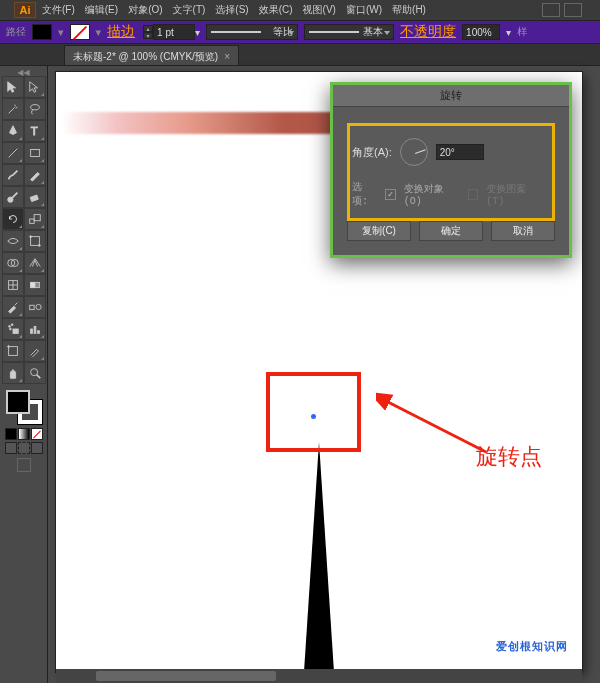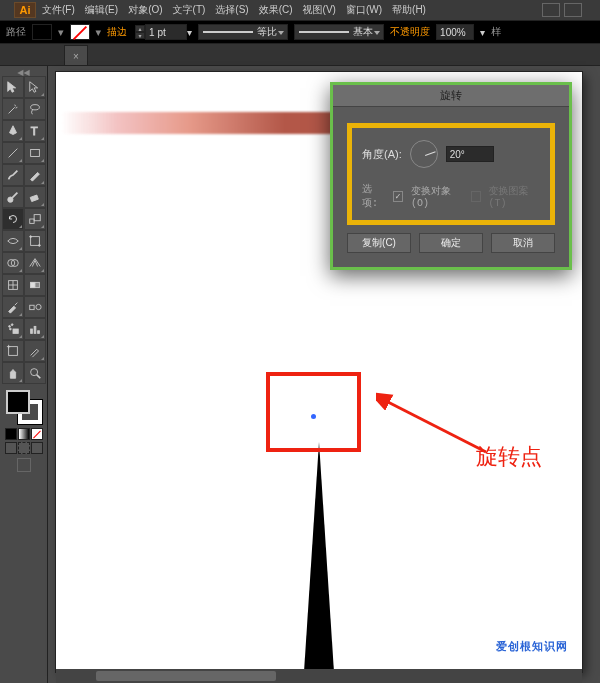--- a/index.html
+++ b/index.html
@@ -3,26 +3,26 @@
   <meta charset="utf-8">
   <style>
     * { box-sizing: border-box; margin: 0; padding: 0; }
     body { width: 600px; height: 683px; background: #fff; font-family: "Microsoft YaHei", sans-serif; font-size: 11px; overflow: hidden; position: relative; }
     .app { width: 600px; height: 683px; background: #3a3a3a; display: flex; flex-direction: column; }
     .titlebar { height: 20px; background: #3a3a3a; display: flex; align-items: center; padding: 0 14px; color: #ddd; font-size: 10px; }
     .titlebar .ai-logo { width: 22px; height: 16px; background: #543720; color: #ff9a00; font-weight: bold; font-size: 11px; display: flex; align-items: center; justify-content: center; margin-right: 6px; border:1px solid #6a4a2a;}
     .titlebar .menu-item { margin-right: 10px; cursor: pointer; color: #ccc; }
     .titlebar .spacer { flex: 1; }
     .titlebar .layout-btn { width: 18px; height: 14px; border:1px solid #666; margin-right: 4px; display:inline-block;}
-    .optbar { height: 24px; background: #000000; border-top: 1px solid #222; border-bottom: 1px solid #222; display: flex; align-items: center; padding: 0 6px; color: #bbb; gap: 6px; }
+    .optbar { height: 24px; background: #4c1d95; border-top: 1px solid #222; border-bottom: 1px solid #222; display: flex; align-items: center; padding: 0 6px; color: #bbb; gap: 6px; }
     .optbar .label { color: #999; font-size: 10px; }
     .swatch { width: 20px; height: 16px; border:1px solid #222; background:#000; display:inline-block;}
     .swatch-none { width:20px; height:16px; border:1px solid #222; background:#fff; position:relative; display:inline-block;}
     .swatch-none::after{content:"";position:absolute;left:0;top:7px;width:100%;height:2px;background:red;transform:rotate(-45deg);}
-    .orange-link { color: #ff9a00; font-size: 10px;}
+    .orange-link { color: #ff9a00; text-decoration: underline; font-size: 14px;}
     .num-input { width: 42px; height: 16px; background: #2b2b2b; border:1px solid #222; color:#ddd; font-size:10px; padding:0 3px;}
     .sel { height: 16px; min-width: 60px; background: #333; border:1px solid #222; color:#ddd; font-size:10px; display:flex; align-items:center; padding:0 4px; position:relative;}
     .sel::after{content:"";position:absolute;right:3px;top:6px;border-left:3px solid transparent;border-right:3px solid transparent;border-top:4px solid #aaa;}
     .line-preview{width:50px;height:2px;background:#ccc;display:inline-block;}
     .tabbar { height: 22px; background: #333; border-bottom: 1px solid #222; display: flex; align-items: flex-end; padding-left: 64px; }
     .tab { height: 20px; background: #4a4a4a; color: #ddd; font-size: 10px; padding: 2px 8px 0 8px; border:1px solid #222; border-bottom:none; display:flex; align-items:center; gap:6px;}
     .tab .close-x { color:#aaa; font-size:10px;}
     .workarea { flex: 1; display: flex; background: #4a4a4a; position: relative; }
     .toolbox { width: 48px; background: #4a4a4a; border-right:1px solid #222; display:flex; flex-direction:column; align-items:center; padding-top:2px;}
     .tool-row { display:flex; }
@@ -38,21 +38,21 @@
     .screenmode{display:flex;gap:2px;margin-top:4px;}
     .screenmode div{width:14px;height:14px;border:1px solid #666;}
     .canvas-wrap { flex:1; background:#4a4a4a; position:relative; padding:6px 0 0 8px;}
     .canvas { width: 526px; height: 600px; background: #fff; box-shadow: 0 0 0 1px #222, 4px 4px 10px rgba(0,0,0,.5); position:relative; overflow:hidden;}
     .scroll-h{position:absolute;bottom:0;left:8px;width:526px;height:14px;background:#444;display:flex;}
     .scroll-h .thumb{margin:2px 0 2px 40px;width:180px;height:10px;background:#666;border-radius:2px;}
     .redact { position:absolute; left:5px; top:40px; width:280px; height:22px; background: linear-gradient(90deg, rgba(255,255,255,.7), #f7c2c2 20%, #e98 45%, #b54 80%); filter: blur(1px) saturate(.9);}
     .dialog { position:absolute; right:10px; top:10px; width:242px; background:#5a5a5a; border:3px solid #6abf4b; box-shadow: 0 6px 20px rgba(0,0,0,.6);}
     .dialog-title{height:22px;background:#6e6e6e;color:#222;font-size:11px;display:flex;align-items:center;justify-content:center;border-bottom:1px solid #444;}
     .dialog-body{padding:16px 14px 14px 14px;color:#ddd;font-size:11px;}
-    .fieldset{border:5px solid #eab308;padding:12px 10px 10px 10px;margin-bottom:8px;}
+    .fieldset{border:3px solid #eab308;padding:12px 10px 10px 2px;}
     .angle-row{display:flex;align-items:center;gap:8px;margin-bottom:14px;}
     .angle-dial{width:28px;height:28px;border-radius:50%;border:1px solid #888;background:#5a5a5a;position:relative;}
     .angle-dial::after{content:"";position:absolute;left:14px;top:3px;width:1px;height:11px;background:#ddd;transform-origin:0 11px;transform:rotate(70deg);}
     .angle-input{width:48px;height:16px;background:#2b2b2b;border:1px solid #222;color:#ddd;font-size:10px;padding:0 3px;}
     .opts-row{display:flex;align-items:center;gap:8px;color:#aaa;font-size:10px;font-family:Liberation Mono, monospace;}
     .chk{width:11px;height:11px;border:1px solid #888;display:inline-flex;align-items:center;justify-content:center;font-size:9px;color:#ccc;}
     .prev-row{display:flex;align-items:center;gap:6px;color:#ddd;font-size:10px;margin:8px 0 12px 0;}
     .prev-row .chk{border-color:#ff9a00;}
     .dlgbtns{display:flex;gap:8px;justify-content:center;}
     .dlgbtn{width:72px;height:20px;background:#666;color:#eee;border:1px solid #444;font-size:10px;display:flex;align-items:center;justify-content:center;}
@@ -97,34 +97,35 @@
     <span style="display:flex;align-items:center;">
       <div class="ud">
           <span>▴</span>
           <span>▾</span>
         </div>
       <input class="num-input" value="1 pt" style="">
       <span class="ht">▾</span>
     </span>
     <div class="sel" style="min-width:90px;">
       <span class="line-preview"></span>
-      <span style="margin-left:4px;">等比</span>
+      <span style="margin-left:12px;">等比</span>
     </div>
     <div class="sel" style="min-width:90px;">
       <span class="line-preview"></span>
       <span style="margin-left:4px;">基本</span>
     </div>
     <span class="orange-link">不透明度</span>
     <input class="num-input" style="width: 38px;" value="100%">
     <span class="ht">▾</span>
     <span class="label">样</span>
   </div>
 
   <div class="tabbar">
     <div class="tab">
+      <span>未标题-2* @ 100% (CMYK/预览)</span>
       <span class="close-x">×</span>
     </div>
   </div>
 
   <div class="workarea">
 
     <div class="toolbox">
       <div style="width:44px;height:8px;display:flex;justify-content:center;">
           <span style="color:#888;font-size:8px;">◀◀</span>
         </div>

